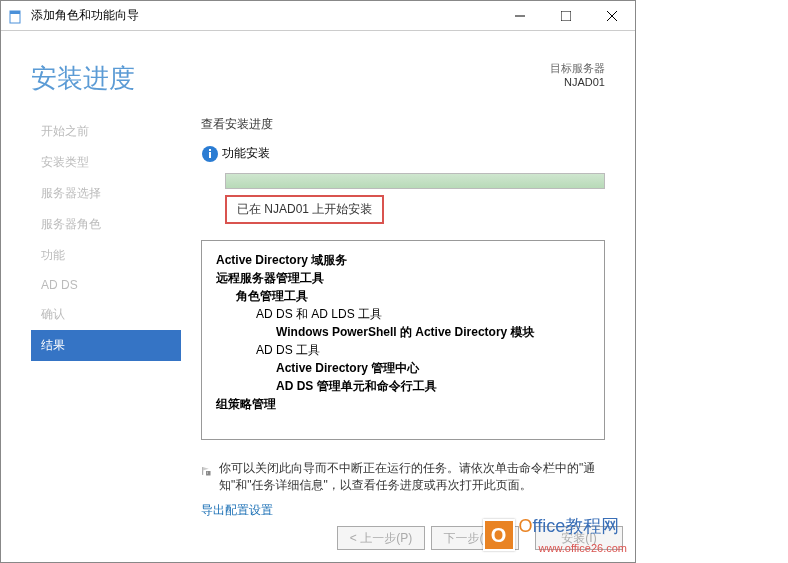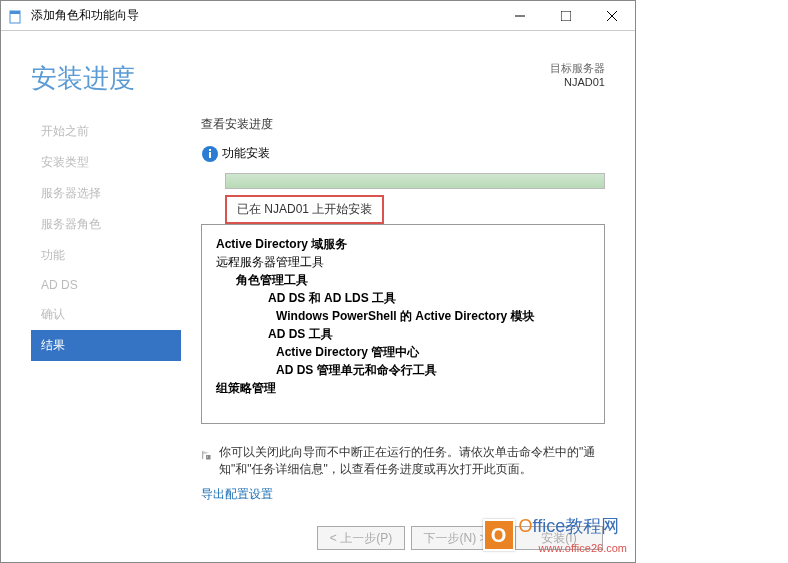--- a/index.html
+++ b/index.html
@@ -17,31 +17,31 @@
     .main { display: flex; padding: 0 30px 0 30px; }
     .sidebar { width: 150px; }
     .step { font-size: 12px; color: #bbb; padding: 7px 10px; }
     .step.active { background: #3574c5; color: #fff; }
     .content { flex: 1; padding-left: 20px; }
     .section-title { font-size: 12px; color: #333; margin-bottom: 12px; }
     .status-row { display: flex; align-items: flex-start; gap: 3px; margin: 6px 0 10px 0; }
     .info-icon { width: 18px; height: 18px; }
     .status-text { font-size: 12px; }
     .progress-bar { height: 16px; border: 1px solid #bbb; background: linear-gradient(#cfe6cf,#b8dab8); margin: 4px 0 6px 24px; position: relative; }
-    .highlight-box { border: 2px solid #d9534f; padding: 4px 10px; font-size: 12px; color: #333; display: inline-block; margin-left: 24px; margin-bottom: 0; }
+    .highlight-box { border: 2px solid #d9534f; padding: 4px 10px; font-size: 12px; color: #333; display: inline-block; margin-left: 24px; margin-bottom: 16px; }
     .tree-box { border: 1px solid #999; padding: 10px 14px; font-size: 12px; line-height: 1.5; color: #000; height: 200px; margin-left: 0; }
     .tree-box .l0 { font-weight: bold; }
     .tree-box .l1 { margin-left: 20px; }
-    .tree-box .l2 { margin-left: 52px; font-weight: bold; }
+    .tree-box .l2 { margin-left: 40px; font-weight: normal; }
     .tree-box .l3 { margin-left: 60px; font-weight: bold; }
     .tree-box .nb { font-weight: normal; }
     .hint-row { display: flex; align-items: flex-start; gap: 8px; margin-top: 20px; font-size: 12px; color: #333; }
     .flag-icon { width: 18px; height: 18px; margin-top: 2px; }
     .link { color: #1a6fb5; font-size: 12px; cursor: pointer; display: inline-block; margin-top: 8px; }
-    .footer { position: absolute; bottom: 12px; right: 32px; display: flex; gap: 6px; }
+    .footer { position: absolute; bottom: 12px; right: 12px; display: flex; gap: 6px; }
     .btn { min-width: 88px; height: 24px; border: 1px solid #aaa; background: #f5f5f5; font-size: 12px; display: flex; align-items: center; justify-content: center; }
     .btn.disabled { color: #aaa; }
     .watermark { position: absolute; right: 8px; bottom: 6px; display: flex; align-items: center; gap: 4px; pointer-events: none; }
     .wm-logo { width: 32px; height: 32px; background: #e98323; display: flex; align-items: center; justify-content: center; color: #fff; font-weight: bold; font-size: 20px; border: 2px solid #fff; box-shadow: 0 0 2px rgba(0,0,0,.3); }
     .wm-text { font-size: 18px; font-weight: normal; }
     .wm-text .o { color: #e98323; }
     .wm-text .rest { color: #3a6fb7; }
     .wm-url { font-size: 11px; color: #d9534f; margin-left: 20px; }
   </style>
 </head>
@@ -107,21 +107,21 @@
         </svg>
         <span class="status-text">功能安装</span>
       </div>
 
       <div class="progress-bar"></div>
 
       <div class="highlight-box">已在 NJAD01 上开始安装</div>
 
       <div class="tree-box">
         <div class="l0">Active Directory 域服务</div>
-        <div class="l0 nb" style="font-weight:normal">远程服务器管理工具</div>
+        <div class="l0 nb" style="font-weight:bold">远程服务器管理工具</div>
         <div class="l1" style="font-weight:bold">角色管理工具</div>
         <div class="l2">AD DS 和 AD LDS 工具</div>
         <div class="l3">Windows PowerShell 的 Active Directory 模块</div>
         <div class="l2">AD DS 工具</div>
         <div class="l3">Active Directory 管理中心</div>
         <div class="l3">AD DS 管理单元和命令行工具</div>
         <div class="l0">组策略管理</div>
       </div>
 
       <div class="hint-row">

